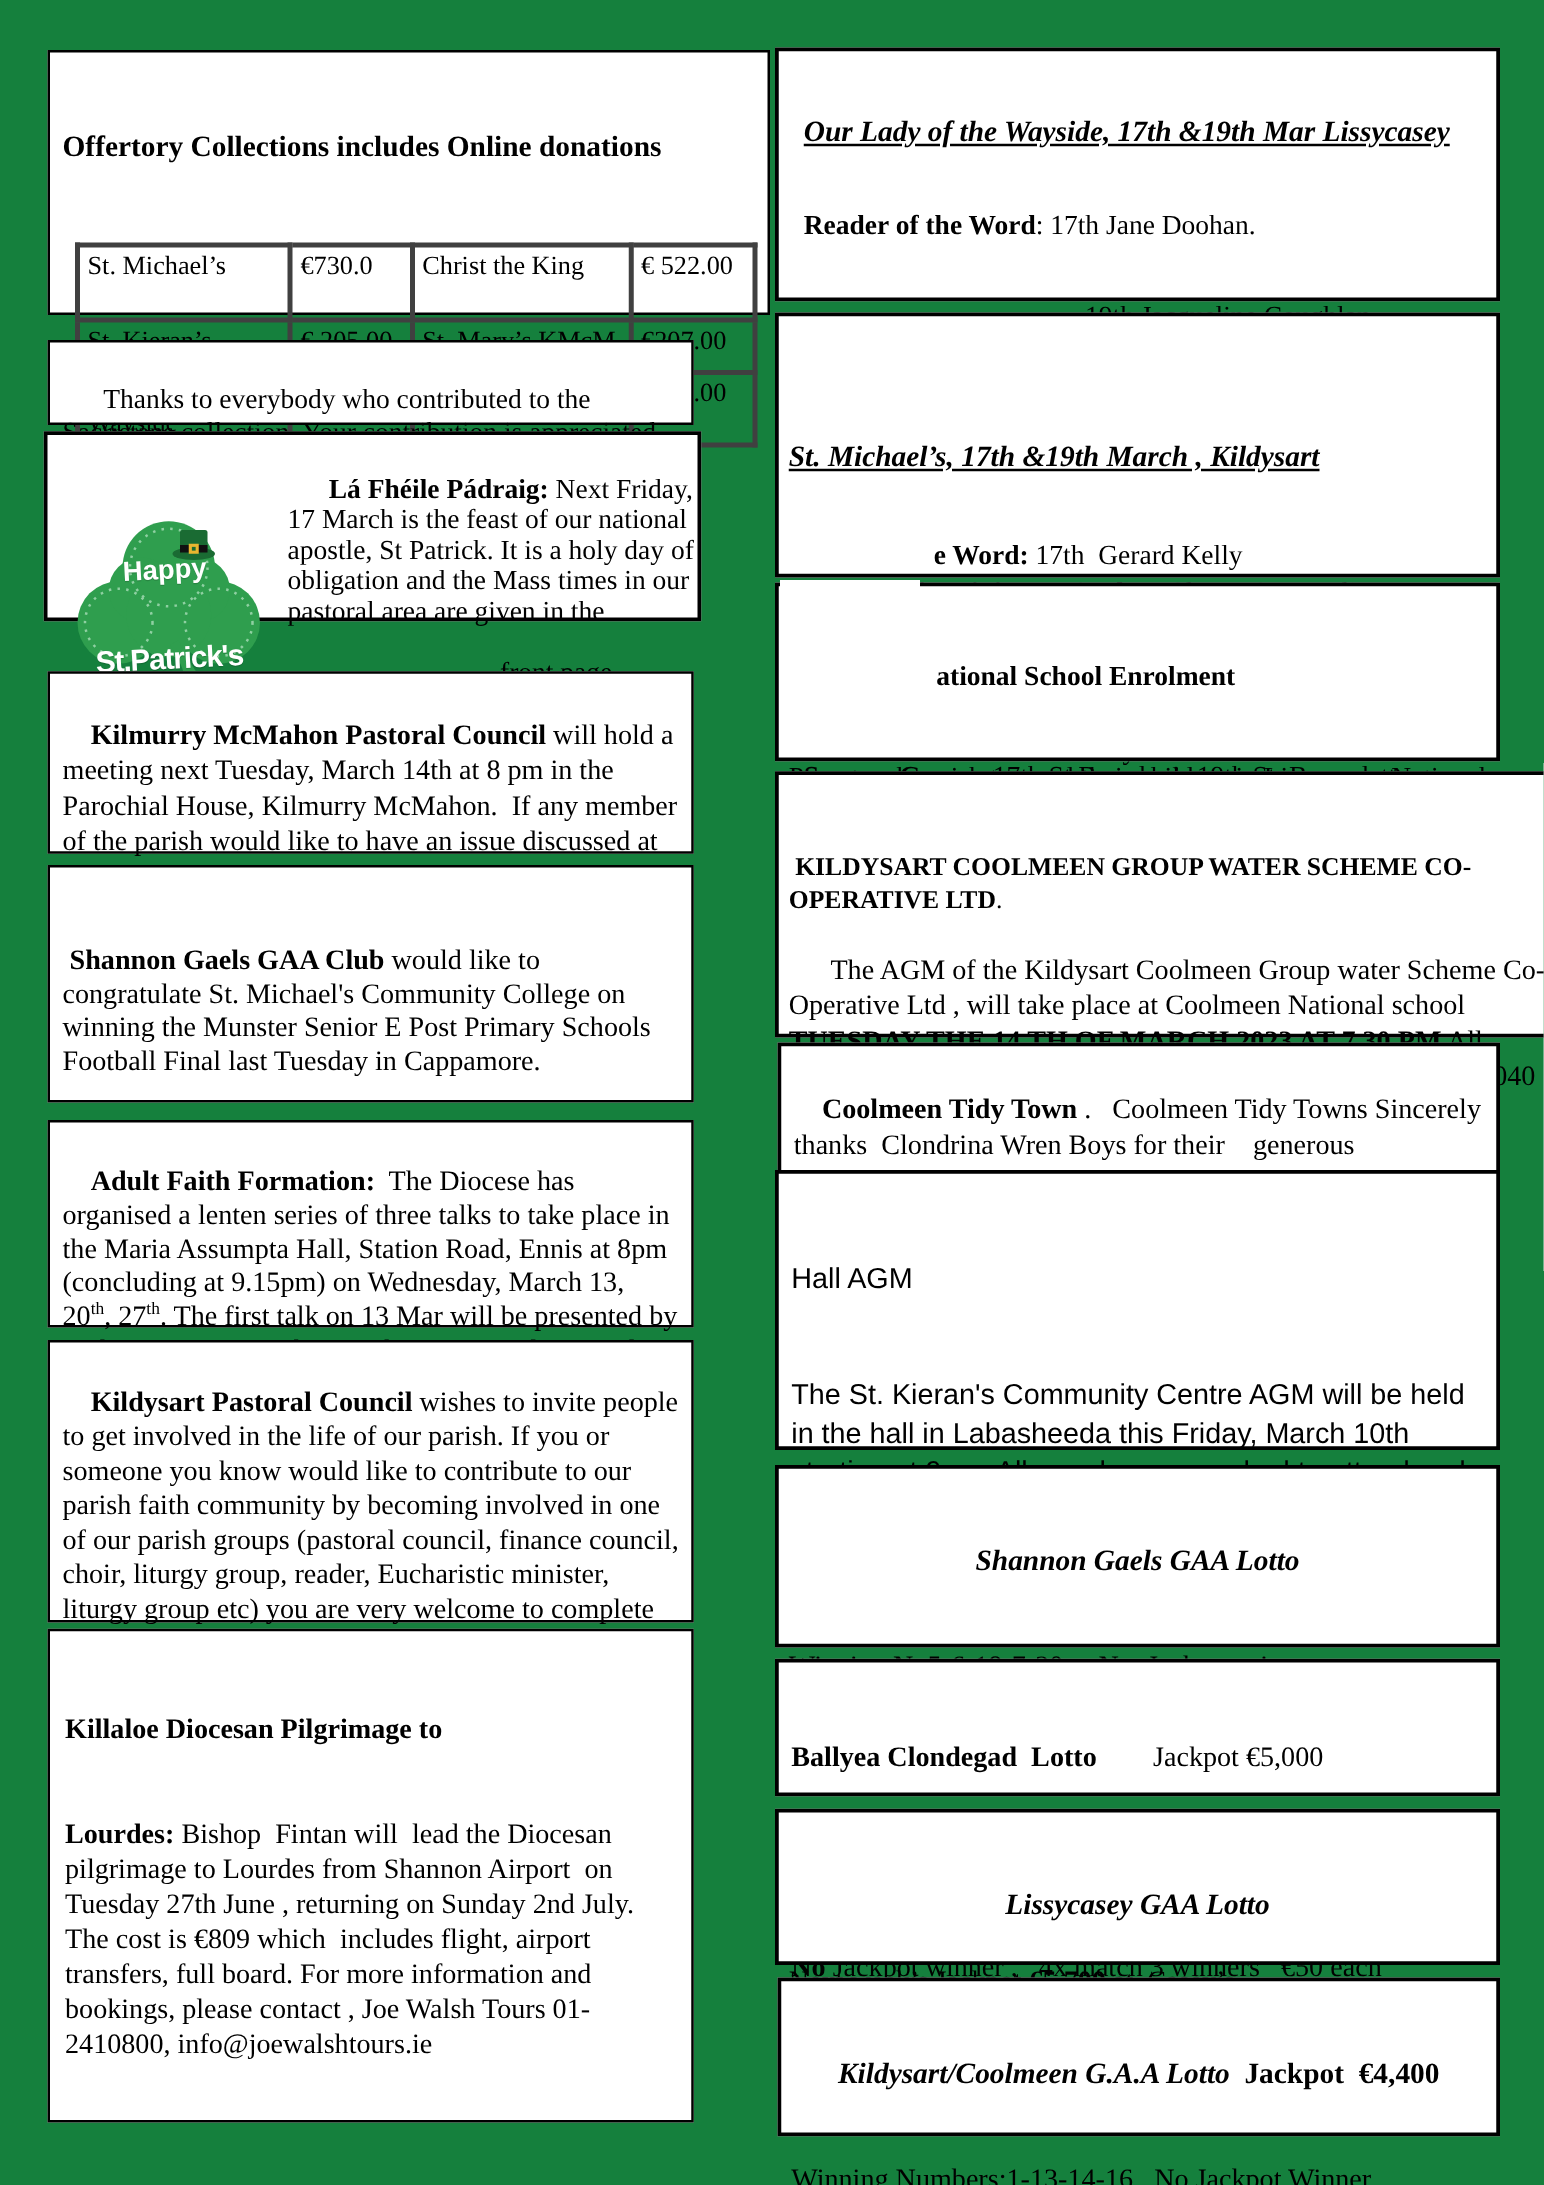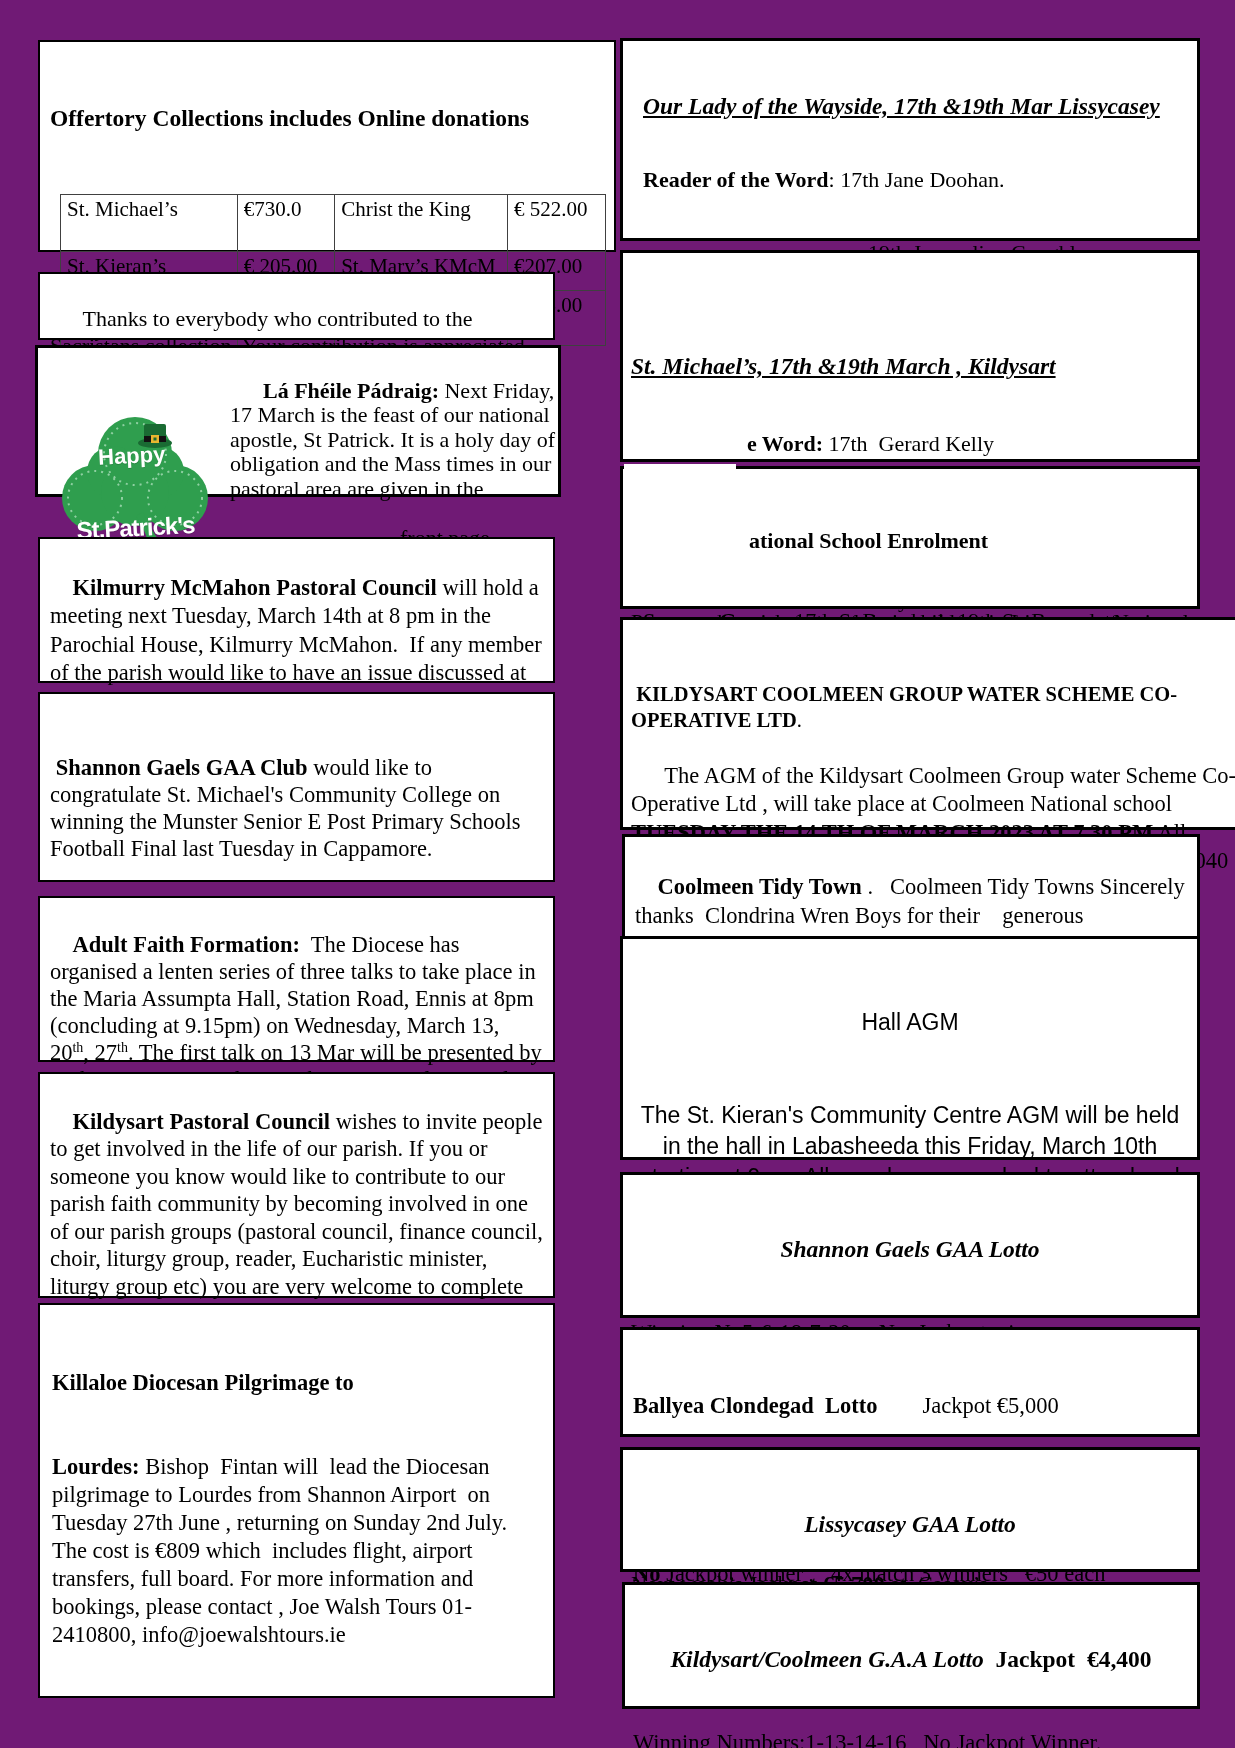--- a/index.html
+++ b/index.html
@@ -1,26 +1,26 @@
 <!DOCTYPE html>
 <html><head>
 <meta charset="utf-8">
 <style>
   html,body{margin:0;padding:0;background:#fff;}
   body{font-family:"Liberation Serif", serif;color:#000;}
-  #page{position:relative;width:1235px;height:1748px;background:#701a75;overflow:hidden;}
+  #page{position:relative;width:1235px;height:1748px;background:#15803d;overflow:hidden;}
   .box{position:absolute;border:3px solid #000;background:#fff;box-sizing:border-box;
        padding:4px 10px;font-size:22.5px;line-height:28px;white-space:pre-wrap;}
   .line{white-space:pre-wrap;}
   sup{font-size:0.62em;line-height:0;}
   
   #offertory{left:38px;top:40px;width:578px;height:212px;border-width:2px;padding:4px 8px;}
   .off-title{font-weight:bold;font-size:23.5px;margin:2px 0 6px 2px;white-space:nowrap;}
   table.off{border-collapse:collapse;margin-left:12px;}
-  table.off td{border:1px solid #404040;font-size:21px;line-height:24px;padding:2px 6px;vertical-align:top;margin-left:33px;}
+  table.off td{border:4px solid #404040;font-size:21px;line-height:24px;padding:2px 6px;vertical-align:top;margin-left:33px;}
   td.c1{width:168px;} td.c2{width:86px;} td.c3{width:160px;} td.c4{width:86px;}
   tr.r1 td{height:52px;} tr.r2 td{height:34px;} tr.r3 td{height:50px;}
   
   #thanks{left:38px;top:272px;width:517px;height:68px;border-width:2px;font-size:22px;line-height:27px;}
   #patrick{left:35px;top:345px;width:526px;height:152px;padding:4px 6px;}
   .pat-text{position:absolute;left:192px;top:6px;width:330px;font-size:22px;line-height:24.5px;white-space:pre-wrap;}
   .pat-tail{margin-left:170px;}
   #kilmurry{left:38px;top:537px;width:517px;height:146px;border-width:2px;line-height:28.5px;padding:6px 10px;}
   #shannon-club{left:38px;top:692px;width:517px;height:190px;border-width:2px;line-height:27px;padding:6px 10px;}
   #adult-faith{left:38px;top:896px;width:517px;height:166px;border-width:2px;line-height:27px;padding:6px 10px;}
@@ -32,21 +32,21 @@
   .ind225{padding-left:225px;} .ind245{padding-left:245px;} .ind6{padding-left:6px;}
   #st-michael{left:620px;top:250px;width:580px;height:212px;font-size:22px;line-height:26px;padding:4px 8px;}
   #st-michael .utitle{margin-top:44px;}
   .ind116{padding-left:116px;} .ind198{padding-left:198px;}
   #school{left:620px;top:466px;width:580px;height:143px;font-size:22px;line-height:27px;padding:4px 8px;}
   .school-head{font-weight:bold;padding-left:118px;}
   #water{left:620px;top:617px;width:652px;height:213px;font-size:22.5px;line-height:28.5px;padding:4px 8px;}
   .water-head{font-weight:bold;font-size:20.5px;line-height:26px;}
   #tidy{left:622px;top:834px;width:578px;height:152px;font-size:22.5px;line-height:29px;padding:6px 10px;}
   #hall{left:620px;top:936px;width:580px;height:224px;font-family:"Liberation Sans",sans-serif;
-        font-size:23px;line-height:31px;padding:6px 10px;text-align:center;}
+        font-size:23px;line-height:31px;padding:6px 10px;}
   #shannon-lotto{left:620px;top:1172px;width:580px;height:146px;line-height:28px;padding:4px 8px;}
   .ctr{text-align:center;font-weight:bold;font-style:italic;font-size:23.5px;}
   #ballyea{left:620px;top:1327px;width:580px;height:110px;line-height:28px;padding:6px 10px;}
   #lissycasey{left:620px;top:1447px;width:580px;height:125px;line-height:28px;padding:4px 8px;}
   #kc{left:622px;top:1582px;width:578px;height:127px;line-height:28px;padding:4px 8px;}
   .kc-title{text-align:center;font-size:23.5px;}
   .kc-title .ti{font-weight:bold;font-style:italic;} .kc-title .tb{font-weight:bold;}
   
   #overlay-artifact{position:absolute;left:624px;top:464px;width:112px;height:46px;background:#fff;z-index:6;}
   

